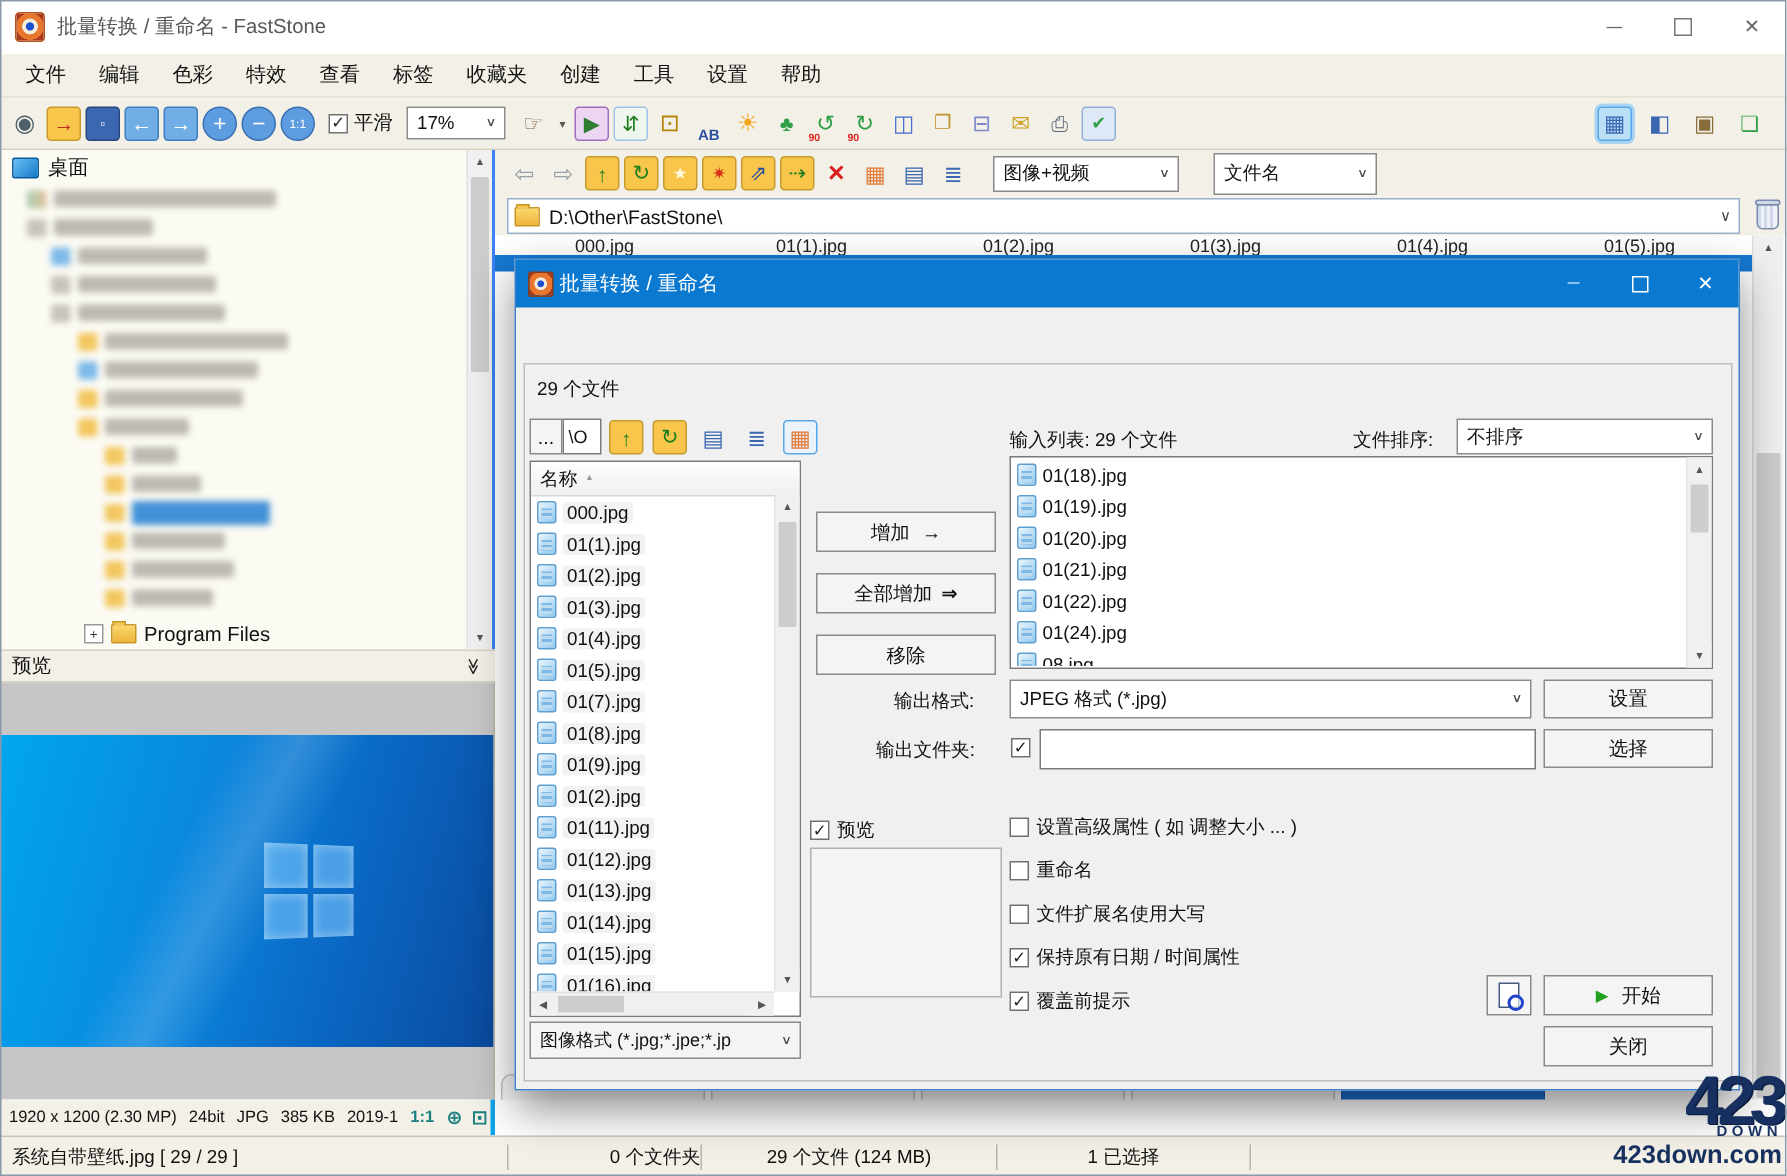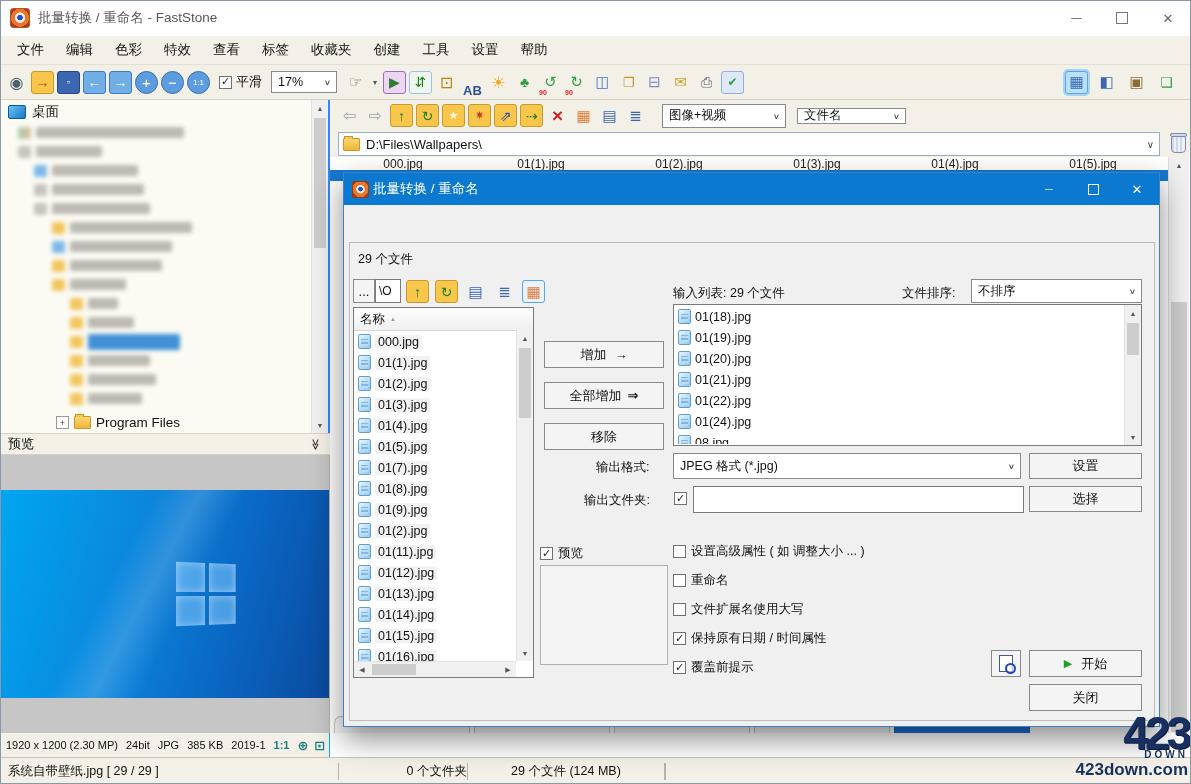--- a/index.html
+++ b/index.html
@@ -34,21 +34,21 @@
   .combo::after{content:"∨";position:absolute;right:5px;top:50%;transform:translateY(-50%) scaleY(.8);font-size:10px;color:#444}
   .zoomc{width:66px;height:22px;margin-right:4px}
 
   
   .cb{width:13px;height:13px;border:1px solid #707070;background:#fff;display:inline-flex;align-items:center;justify-content:center;flex:none;box-sizing:border-box}
   .cb.on::after{content:"✓";font-size:11px;font-weight:700;color:#222;margin-top:-1px}
 
   
   .browserbar{position:absolute;left:330px;top:100px;width:861px;height:31px;background:#f3f1e7;display:flex;align-items:center;gap:3px;padding-left:8px;box-sizing:border-box}
   .fcombo{width:124px;height:24px;margin-left:12px}
-  .scombo{width:109px;height:16px;margin-left:8px}
+  .scombo{width:109px;height:28px;margin-left:20px}
   .pathband{position:absolute;left:330px;top:131px;width:861px;height:26px;background:#f3f1e7}
   .pathbar{position:absolute;left:338px;top:132px;width:822px;height:24px;background:#fff;border:1px solid #9ab0cc;display:flex;align-items:center;gap:6px;padding:0 18px 0 4px;font-size:13px;box-sizing:border-box}
   .pathbar::after{content:"∨";position:absolute;right:5px;font-size:10px;color:#444}
   .fold{width:15px;height:11px;background:linear-gradient(#fbd86c,#eeb43c);border:1px solid #c9962a;border-radius:1px;position:relative;flex:none}
   .fold::before{content:"";position:absolute;top:-3px;left:0;width:7px;height:2px;background:#f4c854;border:1px solid #c9962a;border-bottom:none}
   .trash{position:absolute;left:1166px;top:131px;width:24px;height:26px;display:flex;align-items:center;justify-content:center}
   .bin{width:13px;height:15px;border:1px solid #7c8cae;border-radius:2px 2px 4px 4px;position:relative;
        background:linear-gradient(90deg,#cfd8ea 0 2px,#eef2f8 2px 4px,#cfd8ea 4px 6px,#eef2f8 6px 8px,#cfd8ea 8px 10px,#eef2f8 10px 13px)}
   .bin::before{content:"";position:absolute;top:-4px;left:-2px;right:-2px;height:2px;background:#cfd8ea;border:1px solid #7c8cae;border-radius:2px}
 
@@ -84,21 +84,21 @@
   .dblchev{margin-left:auto;transform:rotate(90deg);font-size:11px;color:#222}
   .dblchev::after{content:"≫"}
   .preview{position:absolute;left:0;top:455px;width:330px;height:278px;background:#c6c6c6;border-right:1px solid #b8b5a8;box-sizing:border-box;overflow:hidden}
   .wall{position:absolute;left:0;top:35px;width:329px;height:208px;overflow:hidden;
         background:linear-gradient(105deg,#00a6f0 0%,#0b86dd 40%,#0a66c2 70%,#0a4a9e 100%)}
   .beam{position:absolute;inset:0;background:linear-gradient(118deg, rgba(255,255,255,0) 36%, rgba(255,255,255,.16) 46%, rgba(255,255,255,0) 56%)}
   .wlogo{position:absolute;left:63%;top:50%;width:62px;height:62px;transform:translate(-50%,-50%) perspective(220px) rotateY(16deg);
          display:grid;grid-template-columns:1fr 1fr;grid-template-rows:1fr 1fr;gap:4px}
   .wlogo span{background:rgba(125,200,255,.55);box-shadow:inset 0 0 8px rgba(255,255,255,.45)}
 
-  .infobar{position:absolute;left:0;top:733px;width:330px;height:24px;background:#f3f1e7;display:flex;align-items:center;gap:8px;padding-left:6px;font-size:11px;box-sizing:border-box;border-right:1px solid #0ea5e9;white-space:nowrap}
+  .infobar{position:absolute;left:0;top:733px;width:330px;height:24px;background:#f3f1e7;display:flex;align-items:center;gap:8px;padding-left:6px;font-size:11px;box-sizing:border-box;border-right:3px solid #0ea5e9;white-space:nowrap}
   .teal{color:#1d8080;font-weight:700}
   .ibic{color:#1d8080;font-size:13px;font-weight:700}
 
   
   .filearea{position:absolute;left:330px;top:157px;width:859px;height:576px;background:#fff;overflow:hidden}
   .namerow{position:absolute;display:flex}
   .namerow.top{top:0;left:4px}
   .namerow .cell{width:138px;text-align:center;font-size:12px;color:#222;white-space:nowrap;overflow:hidden}
   .selstrip{position:absolute;top:13px;left:0;width:838px;height:11px;background:#1679d2}
   .bcell{position:absolute;top:559px;width:136px;height:20px;border:1px solid #c4c4c4;border-bottom:none;border-radius:7px 7px 0 0;background:#f6f6f6;box-sizing:border-box}
@@ -217,21 +217,21 @@
   </label>
   <div class="combo zoomc">
     <span>17%</span>
   </div>
   <div id="tbb" class="ticons">
       <span class="tic" style="color: rgb(122, 92, 62); font-size: 15px;">☞</span>
       <span class="tic" style="color: rgb(85, 85, 85); font-size: 8px; width: 10px;">▾</span>
       <span class="tic" style="color: rgb(46, 125, 50); background: rgb(236, 214, 242); border: 1px solid rgb(160, 108, 192);">▶</span>
       <span class="tic" style="color: rgb(30, 126, 30); background: rgb(238, 246, 238); border: 1px solid rgb(159, 195, 232);">⇵</span>
       <span class="tic" style="color: rgb(184, 134, 11); font-size: 16px;">⊡</span>
-      <span class="tic" style="color: rgb(43, 79, 160); font-size: 13px; font-weight: 700; margin-top: 16px;">AB</span>
+      <span class="tic" style="color: rgb(43, 79, 160); font-size: 10px; font-weight: 700; margin-top: 16px;">AB</span>
       <span class="tic" style="color: rgb(242, 167, 27); font-size: 16px;">☀</span>
       <span class="tic" style="color: rgb(47, 158, 68); font-size: 14px;">♣</span>
       <span class="tic" style="color: rgb(47, 158, 68); font-size: 15px;">↺<span class="sub">90</span></span>
       <span class="tic" style="color: rgb(47, 158, 68); font-size: 15px;">↻<span class="sub">90</span></span>
       <span class="tic" style="color: rgb(74, 111, 208); font-size: 15px;">◫</span>
       <span class="tic" style="color: rgb(189, 146, 38); font-size: 13px;">❐</span>
       <span class="tic" style="color: rgb(126, 137, 204); font-size: 15px;">⊟</span>
       <span class="tic" style="color: rgb(205, 162, 38); font-size: 15px;">✉</span>
       <span class="tic" style="color: rgb(90, 102, 120); font-size: 14px;">⎙</span>
       <span class="tic" style="color: rgb(47, 158, 68); background: rgb(223, 232, 246); border: 1px solid rgb(147, 174, 221); font-size: 12px;">✔</span>
@@ -262,21 +262,21 @@
   <div class="combo fcombo">
     <span>图像+视频</span>
   </div>
   <div class="combo scombo">
     <span>文件名</span>
   </div>
 </div>
 <div class="pathband"></div>
 <div class="pathbar">
   <span class="fold"></span>
-  <span>D:\Files\Wallpapers\</span>
+  <span>D:\Other\FastStone\</span>
 </div>
 <div class="trash">
     <span class="bin"></span>
   </div>
 
 <div class="tree">
   <div class="drow">
     <span class="mon"></span>
     <span>桌面</span>
   </div>
@@ -412,20 +412,23 @@
     </div>
   <div class="sdiv"></div>
   <div class="sseg" id="ss2">
       <span>0 个文件夹</span>
     </div>
   <div class="sdiv"></div>
   <div class="sseg" id="ss3">
       <span>29 个文件 (124 MB)</span>
     </div>
   <div class="sdiv"></div>
+  <div class="sseg" id="ss4">
+      <span>1 已选择</span>
+    </div>
   <div class="sdiv"></div>
 </div>
 
 <div class="dialog">
   <div class="dtitle">
     <span class="dlogo"></span>
     <span class="dtext">批量转换 / 重命名</span>
     <div class="dctrls">
       <span class="dc dc-min"></span>
       <span class="dc dc-max"></span>
@@ -525,20 +528,23 @@
     <div class="vsb" style="right:0;top:22px;bottom:16px;width:17px">
       <span class="sa up"></span>
       <span class="sbt" style="top:18px;height:70px"></span>
       <span class="sa dn"></span>
     </div>
     <div class="hsb" style="left:0;right:17px;bottom:0;height:16px">
       <span class="sa lf"></span>
       <span class="hbt" style="left:18px;width:44px"></span>
       <span class="sa rt"></span>
     </div>
+  </div>
+  <div class="combo fmtcombo">
+    <span>图像格式 (*.jpg;*.jpe;*.jp</span>
   </div>
 
   <div class="btn addbtn">增加</div>
   <div class="btn addallbtn">全部增加</div>
   <div class="btn rmbtn">移除</div>
 
   <div class="dstlist">
     <div id="dstitems">
         <div class="lrow">
           <span class="jpgic"></span>

